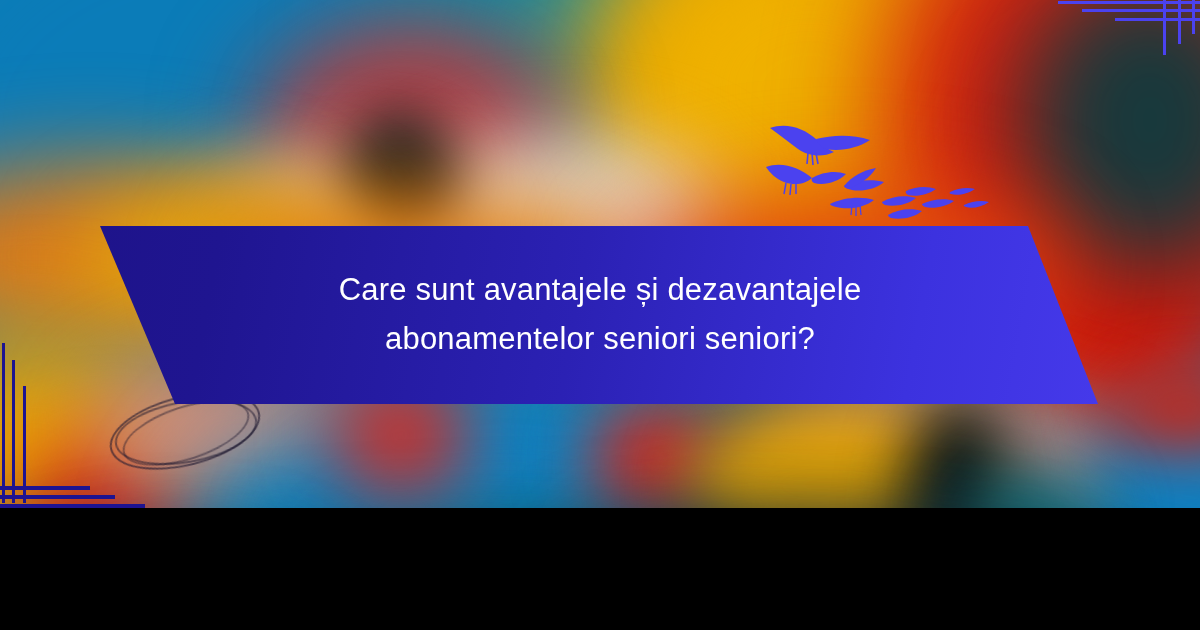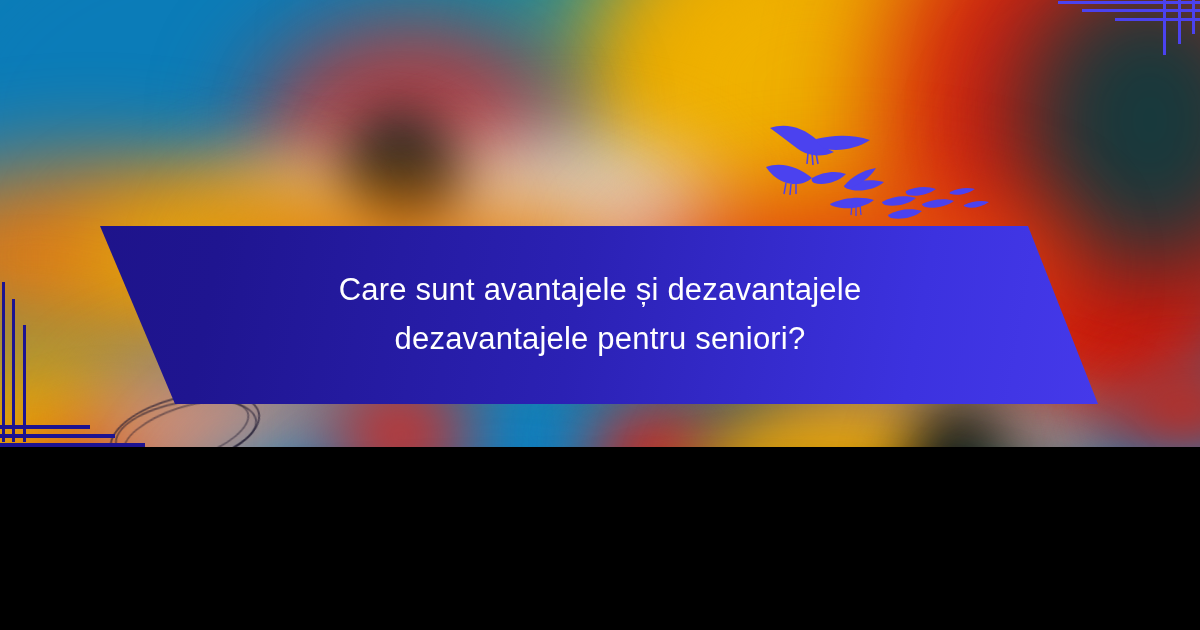--- a/index.html
+++ b/index.html
@@ -3,21 +3,21 @@
 <meta charset="utf-8">
 <style>
   html, body {
     margin: 0;
     padding: 0;
     background: #000;
   }
   #stage {
     position: relative;
     width: 1200px;
-    height: 447px;
+    height: 508px;
     overflow: hidden;
     font-family: "Liberation Sans", sans-serif;
     background: #737373;
   }
 
   
   .bg-wrap {
     position: absolute;
     inset: 0;
     overflow: hidden;
@@ -213,17 +213,17 @@
     <div class="deco-line" style="left:23px; top:48px;  width:3px;  height:117px;"></div>
     <div class="deco-line" style="left:0px;  bottom:18px; width:90px;  height:4px;"></div>
     <div class="deco-line" style="left:0px;  bottom:9px;  width:115px; height:4px;"></div>
     <div class="deco-line" style="left:0px;  bottom:0px;  width:145px; height:4px;"></div>
   </div>
 
   <div class="banner">
     <div class="banner-poly"></div>
     <div class="banner-text">
       <div class="banner-line">Care sunt avantajele și dezavantajele</div>
-      <div class="banner-line">dezavantajele pentru seniori?</div>
+      <div class="banner-line">abonamentelor seniori seniori?</div>
     </div>
   </div>
 
 </div>
 
 </body></html>

